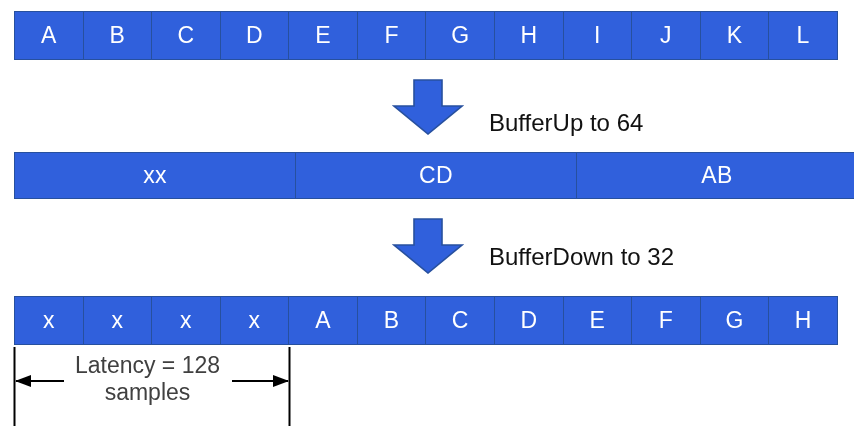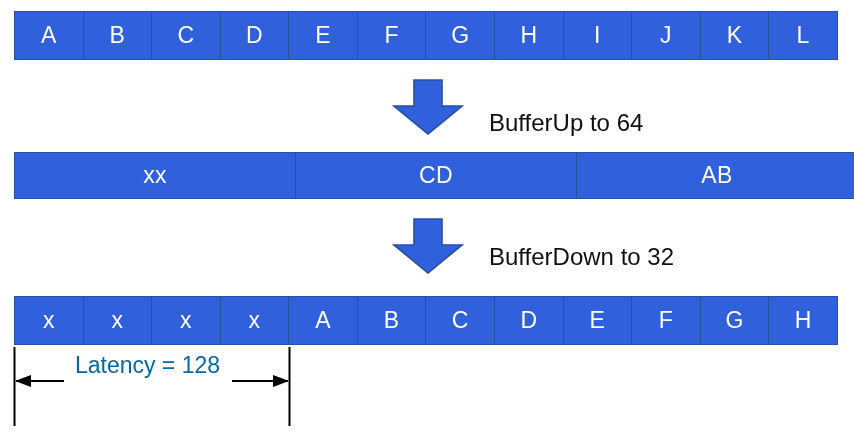--- a/index.html
+++ b/index.html
@@ -83,21 +83,21 @@
   }
   #latency-label {
     position: absolute;
     left: 60px;
     top: 8px;
     width: 175px;
     text-align: center;
     font-family: "Liberation Sans", sans-serif;
     font-size: 23px;
     line-height: 27px;
-    color: #0369a1;
+    color: #404040;
   }
 </style>
 </head>
 <body>
 
 <div id="canvas">
 
   <div class="buffer-row" id="row-top">
     <div class="cell">A</div>
     <div class="cell">B</div>
@@ -151,16 +151,17 @@
       <line x1="289.5" y1="3" x2="289.5" y2="82" stroke="#000000" stroke-width="2"></line>
 
       <line x1="16" y1="37" x2="64" y2="37" stroke="#000000" stroke-width="2"></line>
       <polygon points="15,37 31,31 31,43" fill="#000000"></polygon>
 
       <line x1="232" y1="37" x2="288" y2="37" stroke="#000000" stroke-width="2"></line>
       <polygon points="289,37 273,31 273,43" fill="#000000"></polygon>
     </svg>
     <div id="latency-label">
       <div>Latency = 128</div>
+      <div>samples</div>
     </div>
   </div>
 
 </div>
 
 </body></html>

